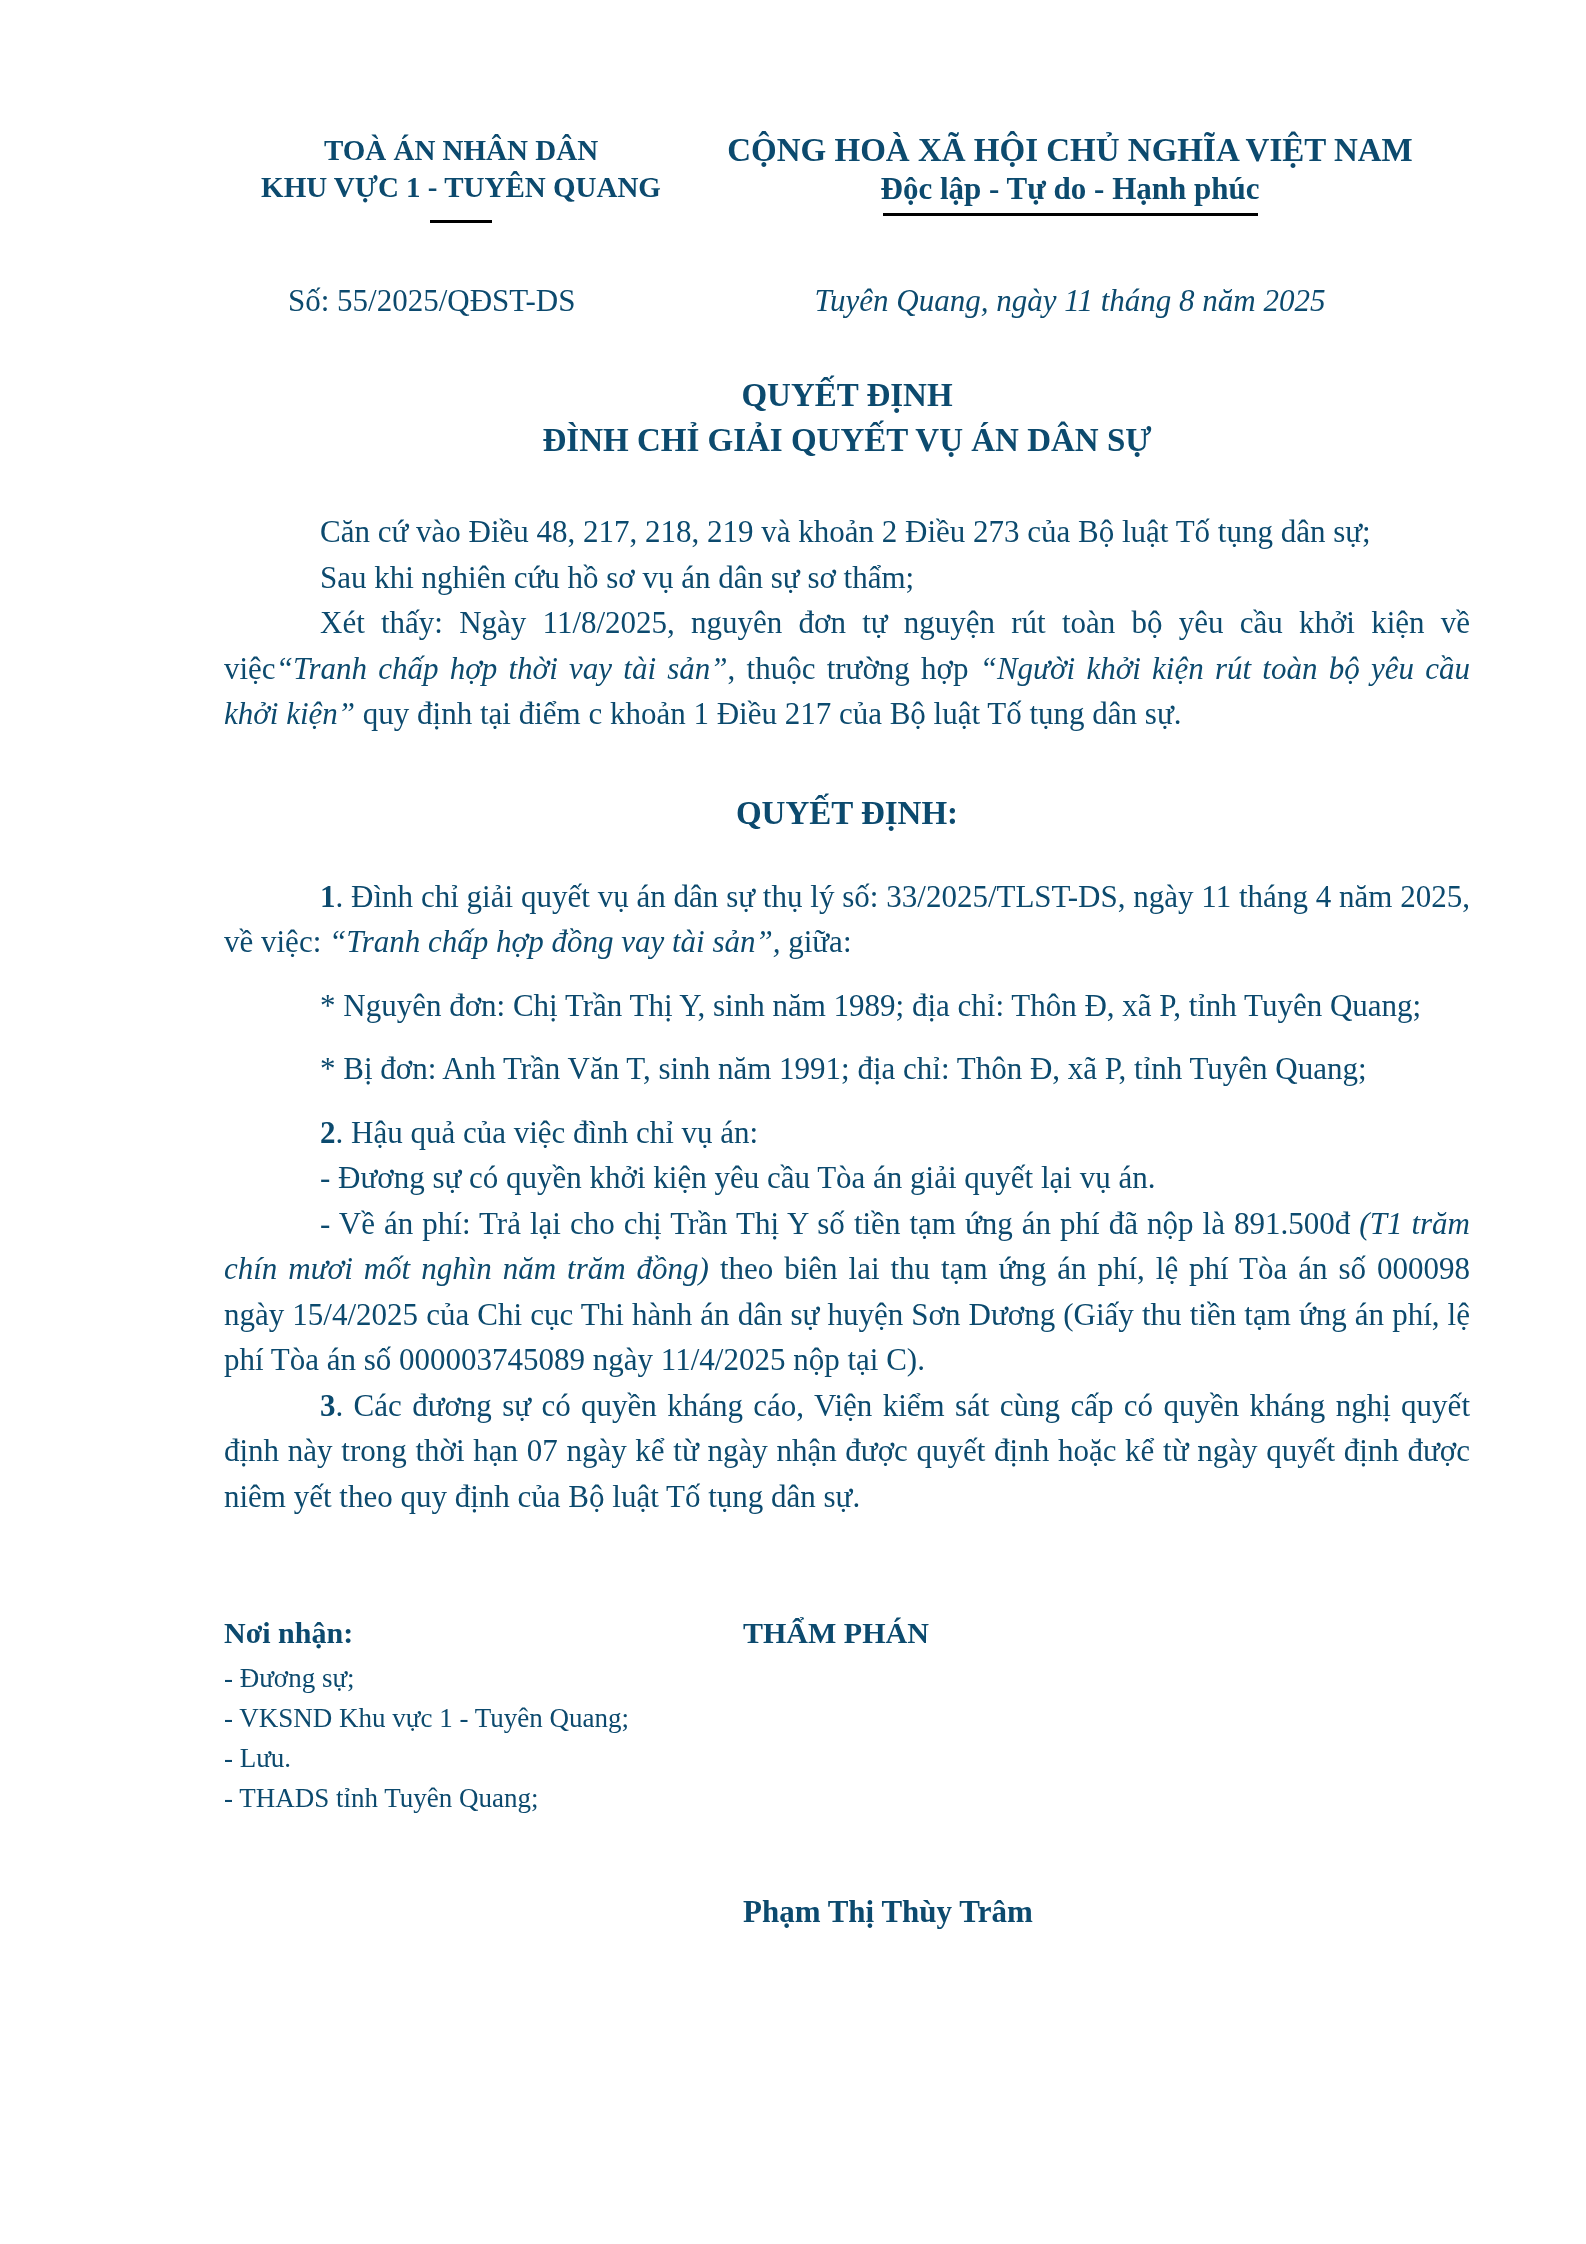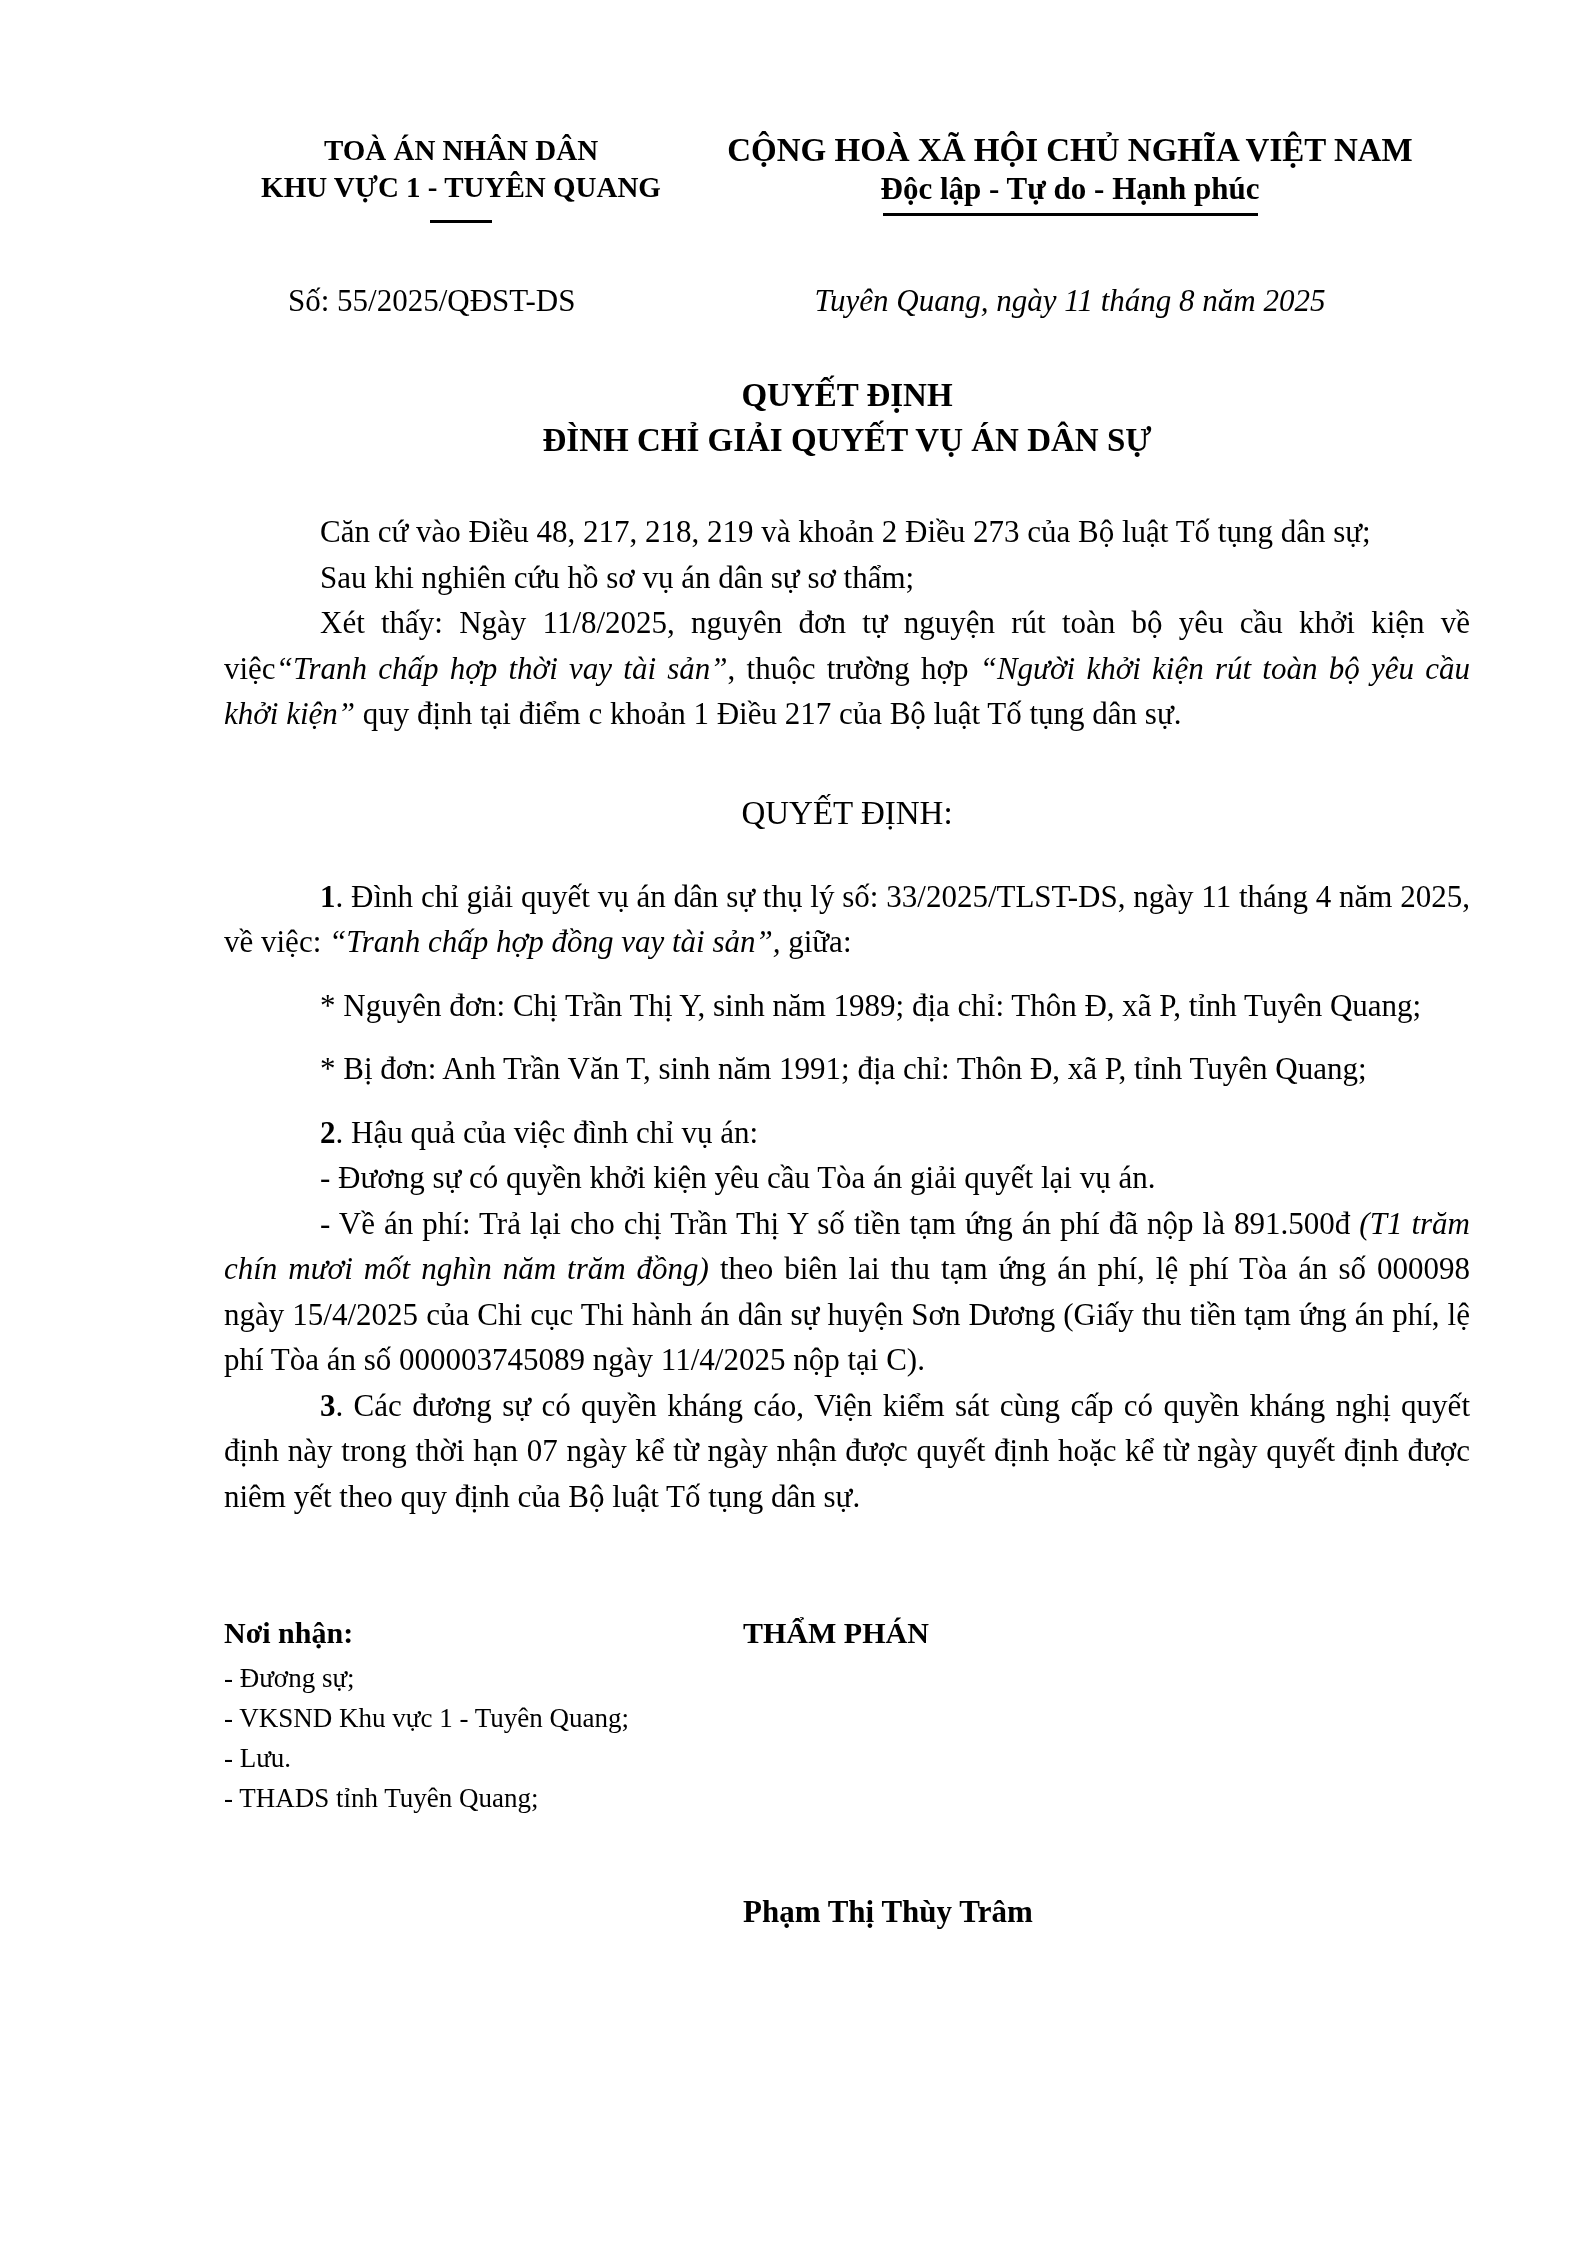--- a/index.html
+++ b/index.html
@@ -6,21 +6,21 @@
     margin: 0;
     padding: 0;
     background: #ffffff;
   }
   .page {
     position: relative;
     width: 1586px;
     height: 2244px;
     margin: 0;
     background: #ffffff;
-    color: #000000;
+    color: #0c4a6e;
     font-family: "Liberation Serif", "DejaVu Serif", serif;
     box-sizing: border-box;
     padding: 132px 116px 40px 224px;
     overflow: hidden;
   }
 
   
   .header { display: flex; align-items: flex-start; }
   .h-left {
     width: 474px;
@@ -62,21 +62,21 @@
   }
 
   
   .body-block { margin-top: 46px; font-size: 31px; line-height: 45.5px; text-align: justify; }
   .para { margin: 0; text-indent: 96px; }
   .para.gap { margin-top: 18px; }
   .it { font-style: italic; }
   .bd { font-weight: bold; }
   .decision-heading {
     text-align: center;
-    font-weight: normal;
+    font-weight: bold;
     font-size: 33px;
     line-height: 45px;
     margin: 54px 0 38px 0;
   }
 
   
   .footer { position: relative; margin-top: 95px; }
   .recipients-label { font-size: 30px; font-weight: bold; line-height: 38px; }
   .recipients { margin-top: 6px; font-size: 27px; line-height: 40px; }
   .recipient { white-space: nowrap; }

